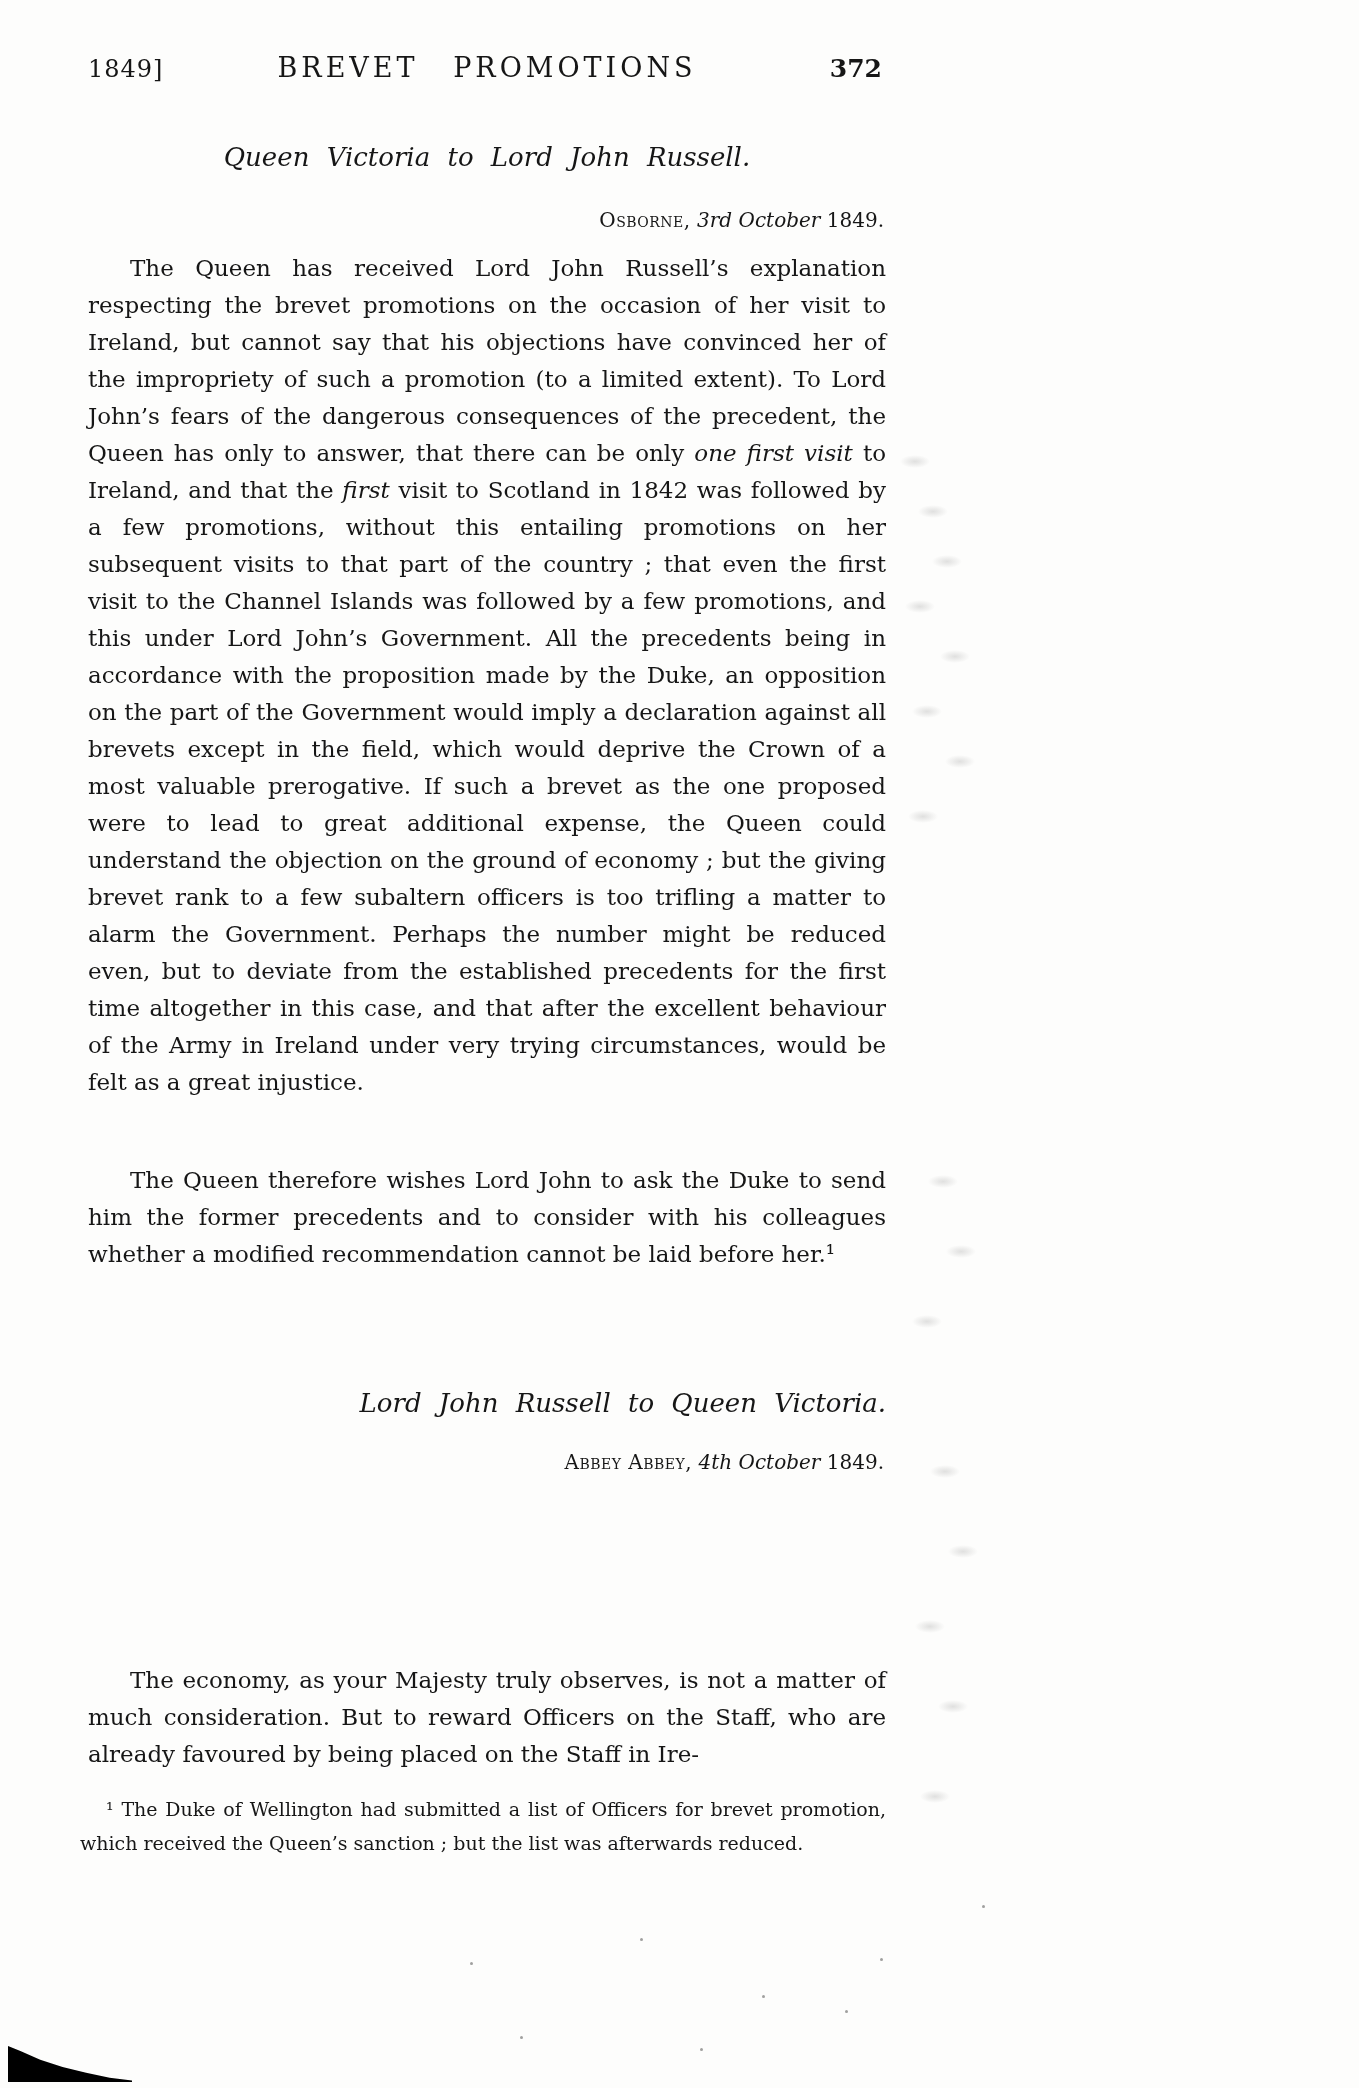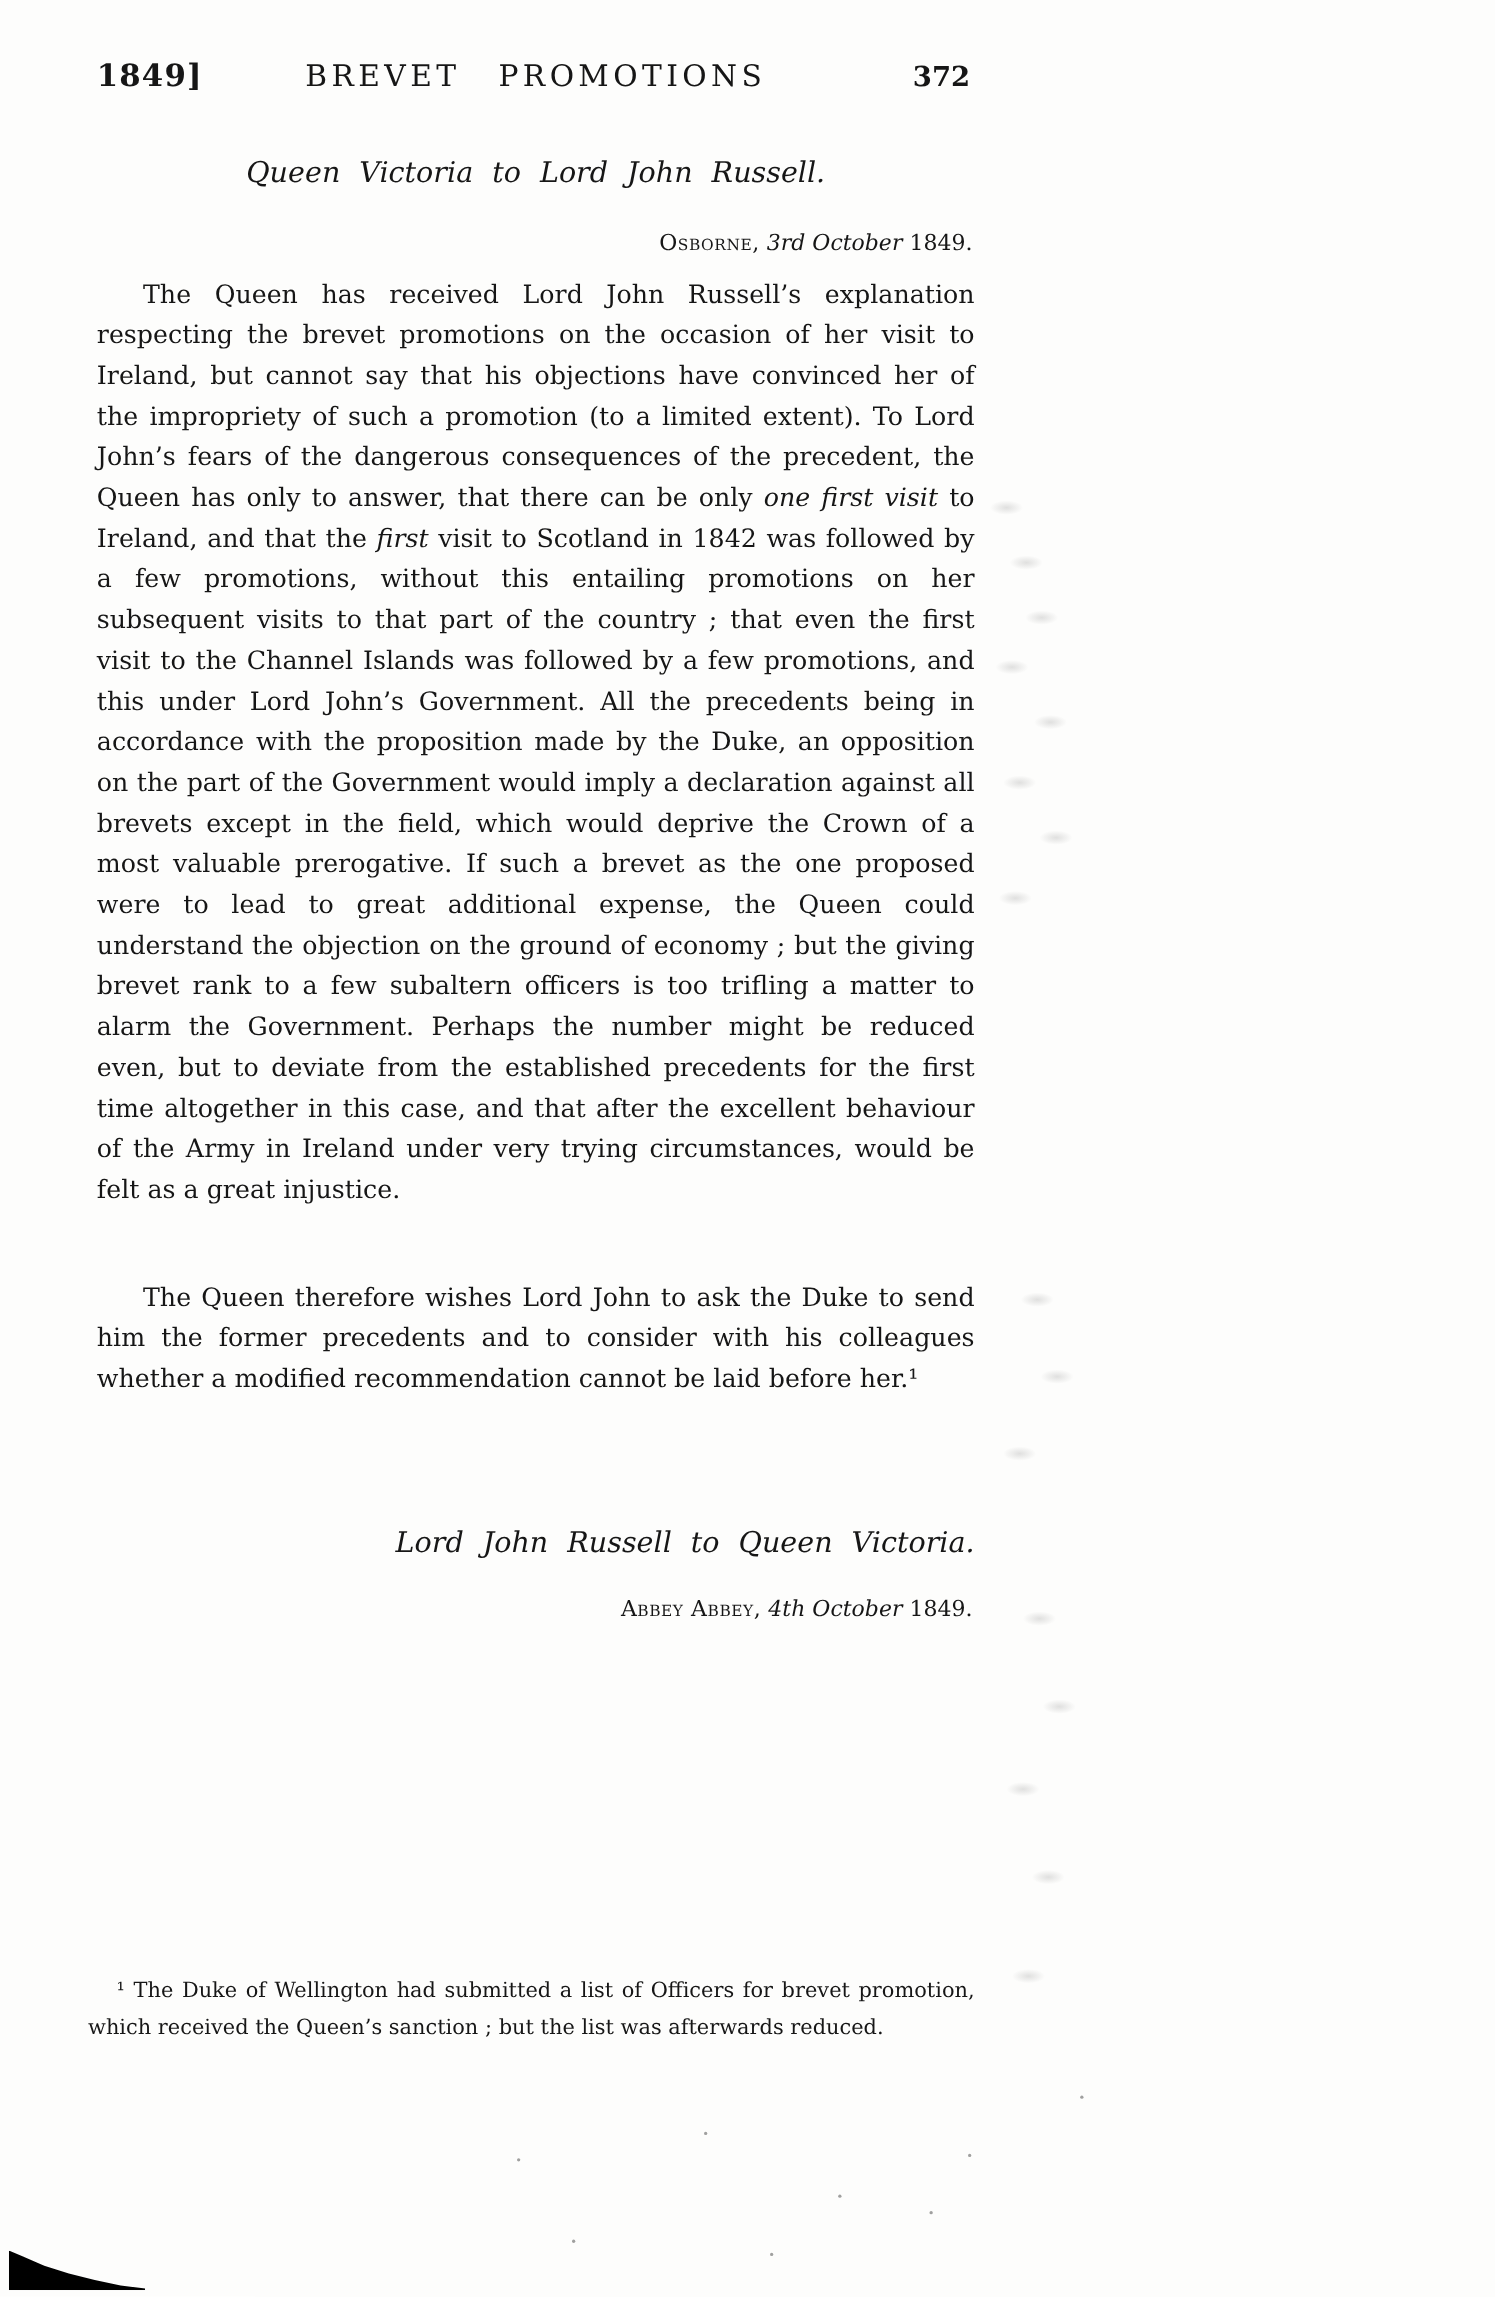--- a/index.html
+++ b/index.html
@@ -8,21 +8,21 @@
     position:relative;
     width:1359px; height:2088px;
     background: var(--paper, #fdfdfc);
     overflow:hidden;
     font-family:"DejaVu Serif","Liberation Serif",serif;
     color: var(--ink, #161616);
   }
   .col { position:absolute; left:88px; width:798px; }
 
   .header-row { top:52px; display:flex; align-items:baseline; }
-  .year-label { font-weight:700; font-size:28px; letter-spacing:1px; width:130px; }
+  .year-label { font-weight:400; font-size:24px; letter-spacing:1px; width:130px; }
   .running-title { flex:1; text-align:center; font-size:27px; letter-spacing:4px; word-spacing:22px; white-space:nowrap; }
   .page-number { font-weight:700; font-size:25px; width:130px; text-align:right; padding-right:4px; }
 
   .letter-heading { text-align:center; font-style:italic; font-size:26px; word-spacing:9px; }
   .h1 { top:142px; }
   .h2 { top:1388px;text-align:right; }
 
   .dateline { text-align:right; font-size:20px; padding-right:2px; }
   .d1 { top:208px; }
   .d2 { top:1450px; }
@@ -66,20 +66,21 @@
 
   <div class="col body-para p1"><span>The Queen has received Lord John Russell’s explanation respecting the brevet promotions on the occasion of her visit to Ireland, but cannot say that his objections have convinced her of the impropriety of such a promotion (to a limited extent). To Lord John’s fears of the dangerous consequences of the precedent, the Queen has only to answer, that there can be only </span><span class="i">one first visit</span><span> to Ireland, and that the </span><span class="i">first</span><span> visit to Scotland in 1842 was followed by a few promotions, without this entailing promotions on her subsequent visits to that part of the country ; that even the first visit to the Channel Islands was followed by a few promotions, and this under Lord John’s Government. All the precedents being in accordance with the proposition made by the Duke, an opposition on the part of the Government would imply a declaration against all brevets except in the field, which would deprive the Crown of a most valuable prerogative.  If such a brevet as the one proposed were to lead to great additional expense, the Queen could understand the objection on the ground of economy ; but the giving brevet rank to a few subaltern officers is too trifling a matter to alarm the Government.  Perhaps the number might be reduced even, but to deviate from the established precedents for the first time altogether in this case, and that after the excellent behaviour of the Army in Ireland under very trying circumstances, would be felt as a great injustice.</span></div>
 
   <div class="col body-para p2">The Queen therefore wishes Lord John to ask the Duke to send him the former precedents and to consider with his colleagues whether a modified recommendation cannot be laid before her.¹</div>
 
   <div class="col letter-heading h2">Lord John Russell to Queen Victoria.</div>
 
   <div class="col dateline d2"><span class="sc">Abbey Abbey,</span><span> </span><span class="i">4th October</span><span> 1849.</span></div>
 
 
+  <div class="col body-para p4">The economy, as your Majesty truly observes, is not a matter of much consideration.  But to reward Officers on the Staff, who are already favoured by being placed on the Staff in Ire-</div>
 
   <div class="col footnote">¹ The Duke of Wellington had submitted a list of Officers for brevet promotion, which received the Queen’s sanction ; but the list was afterwards reduced.</div>
 
   <div class="scan-wedge"></div>
 
   <div class="noise" style="left:900px; top:455px;"></div>
   <div class="noise" style="left:918px; top:505px;"></div>
   <div class="noise" style="left:932px; top:555px;"></div>
   <div class="noise" style="left:905px; top:600px;"></div>
   <div class="noise" style="left:940px; top:650px;"></div>

